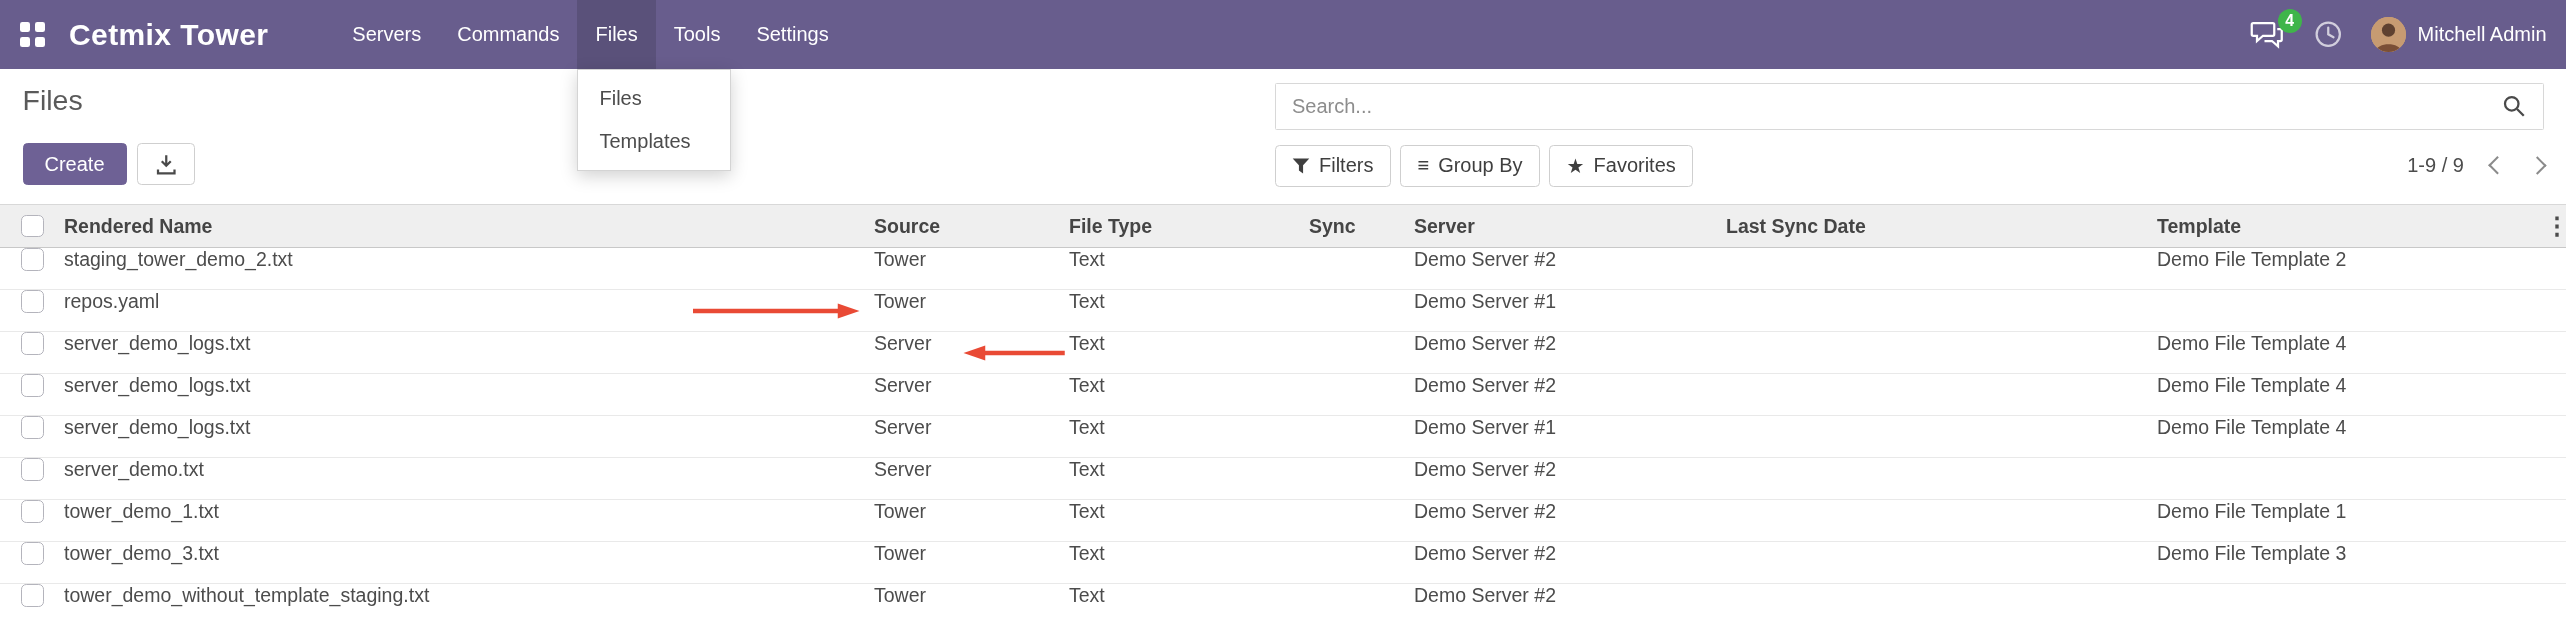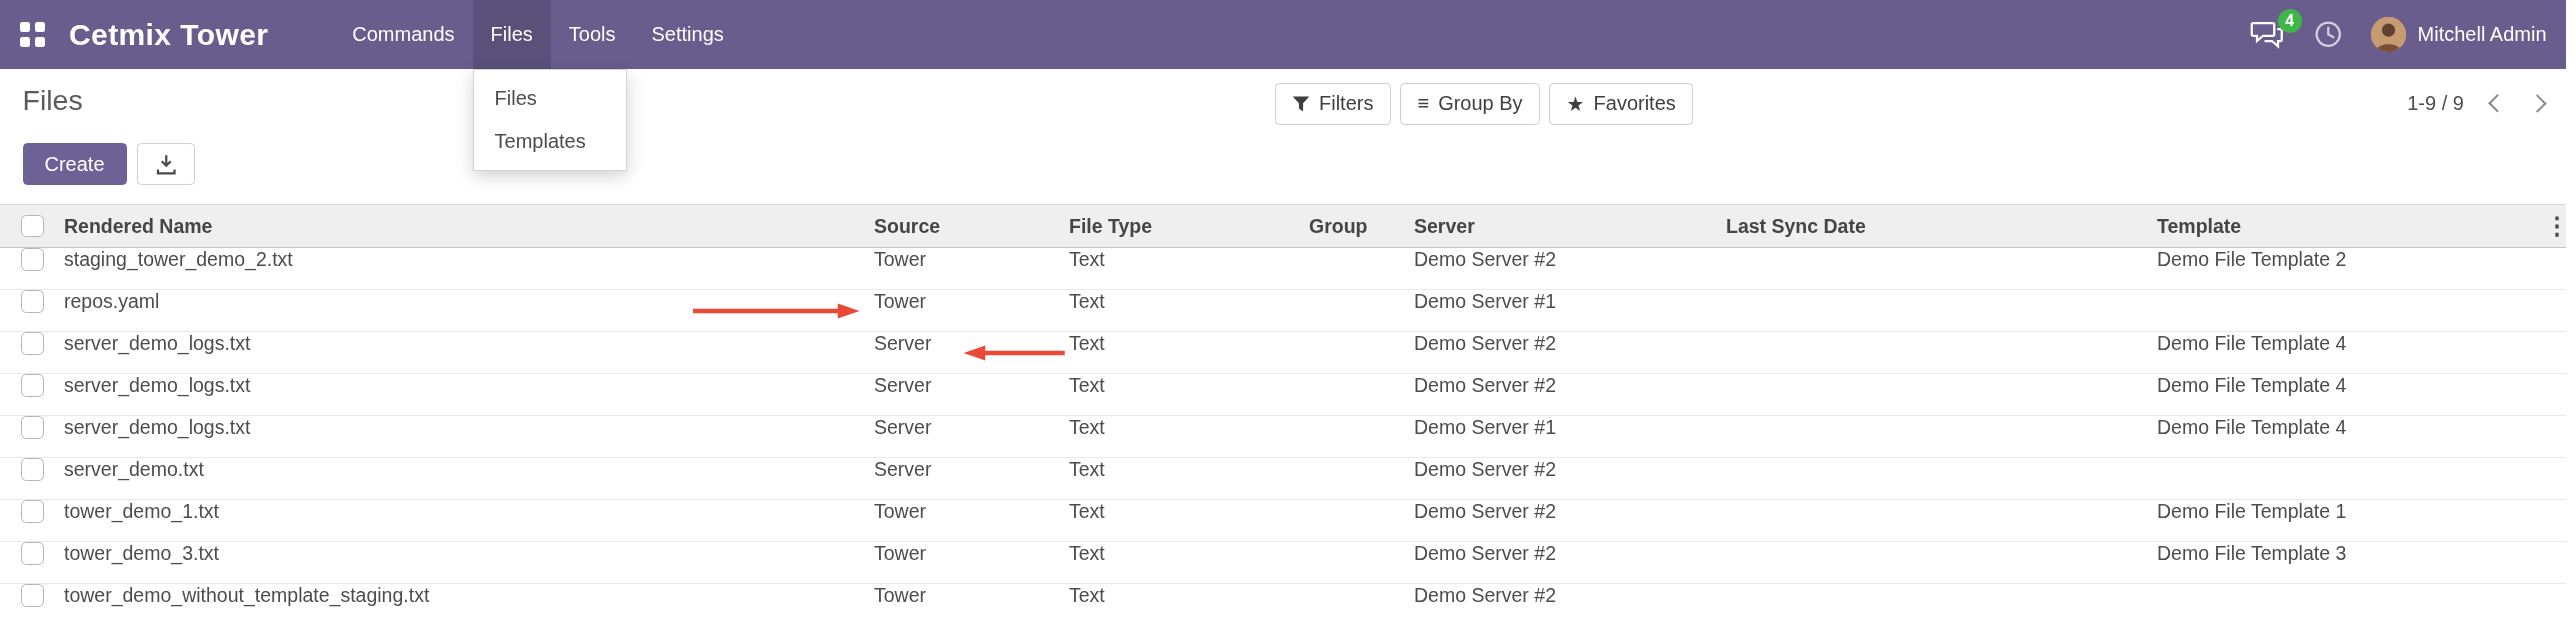--- a/index.html
+++ b/index.html
@@ -84,20 +84,23 @@
       <div class="apps-grid">
         <span></span>
           <span></span>
           <span></span>
           <span></span>
       </div>
     </div>
     <div class="brand">Cetmix Tower</div>
     <nav class="nav-menu">
       <div class="nav-item">
+          <span>Servers</span>
+        </div>
+      <div class="nav-item">
           <span>Commands</span>
         </div>
       <div class="nav-item active">
         <span>Files</span>
         <div class="dropdown">
           <div class="dropdown-item">Files</div>
           <div class="dropdown-item">Templates</div>
         </div>
       </div>
       <div class="nav-item">
@@ -141,20 +144,29 @@
         <button class="btn btn-primary">Create</button>
         <button class="btn btn-light">
           <svg width="22.5" height="22.5" viewBox="0 0 30 30">
             <path d="M15 3 v13 M9 11 l6 6 6 -6" stroke="#4a4a4a" stroke-width="3" fill="none"></path>
             <path d="M4 22 v5 h22 v-5" stroke="#4a4a4a" stroke-width="3" fill="none"></path>
           </svg>
         </button>
       </div>
     </div>
     <div class="cp-right">
+      <div class="search-box">
+        <input type="text" placeholder="Search..." style="">
+        <span class="search-btn">
+          <svg width="24" height="24" viewBox="0 0 32 32">
+            <circle cx="13" cy="13" r="9" stroke="#4a4a4a" stroke-width="3" fill="none"></circle>
+            <path d="M20 20 L29 29" stroke="#4a4a4a" stroke-width="3"></path>
+          </svg>
+        </span>
+      </div>
       <div class="cp-row2">
         <div class="filter-group">
           <button class="btn btn-light">
             <svg width="18" height="18" viewBox="0 0 26 24">
               <path d="M1 1 h24 l-9 10 v12 l-6 -4.5 v-7.5 z" fill="#3f3f3f"></path>
             </svg>
             <span>Filters</span>
           </button>
           <button class="btn btn-light">
             <span>≡</span>
@@ -175,21 +187,21 @@
   </section>
 
   <section class="table">
     <div class="thead">
       <div class="th c-check">
         <span class="checkbox"></span>
       </div>
       <div class="th c-name">Rendered Name</div>
       <div class="th c-source">Source</div>
       <div class="th c-type">File Type</div>
-      <div class="th c-file">Group</div>
+      <div class="th c-file">Sync</div>
       <div class="th c-server">Server</div>
       <div class="th c-sync">Last Sync Date</div>
       <div class="th c-template">Template</div>
       <div class="th c-opts">
         <span>⋮</span>
       </div>
     </div>
     <div>
     <div class="tr">
       <div class="td c-check">

